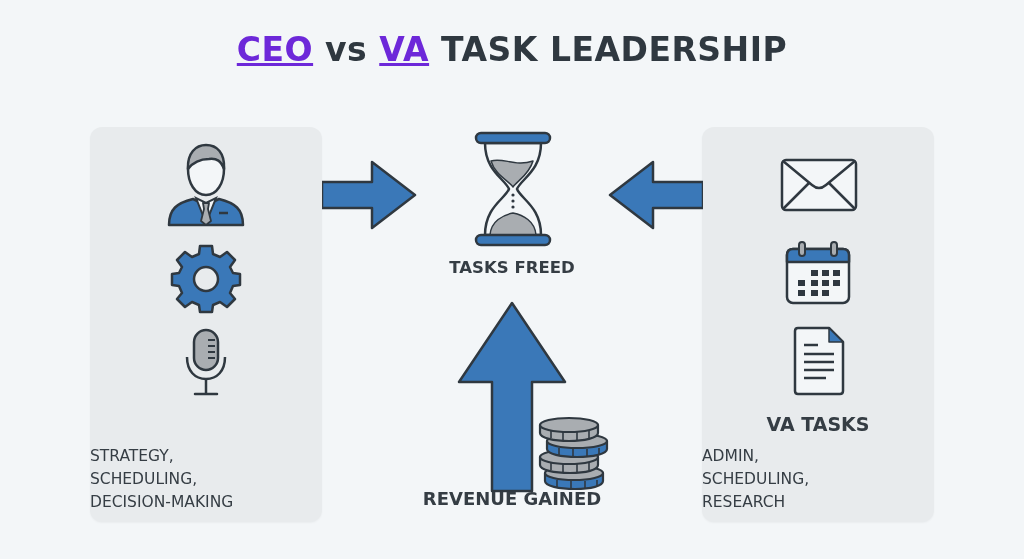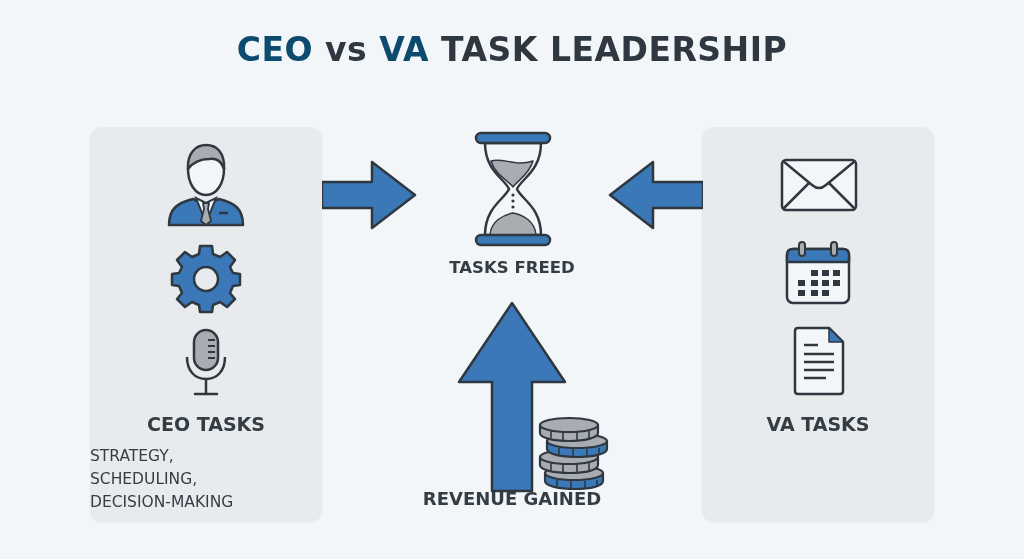--- a/index.html
+++ b/index.html
@@ -20,21 +20,21 @@
       left: 0;
       top: 30px;
       width: 1024px;
       text-align: center;
       font-size: 33px;
       font-weight: bold;
       letter-spacing: 0.5px;
       color: #2f3840;
       white-space: nowrap;
     }
-    .title .accent { color: #0c4a6e; }
+    .title .accent { color: #6d28d9; text-decoration: underline; }
     .panel {
       position: absolute;
       top: 127px;
       width: 232px;
       height: 395px;
       background: #e8ebed;
       border-radius: 12px;
       box-shadow: 0 1px 2px rgba(0,0,0,0.04);
     }
     .panel.left { left: 90px; }
@@ -99,21 +99,20 @@
   <svg class="icon" style="left:93px; top:200px;" width="46" height="72" viewBox="0 0 46 72">
     <rect x="11" y="3" width="24" height="40" rx="12" fill="#a9adb1" stroke="#2f3840" stroke-width="2.5"></rect>
     <line x1="25" y1="13" x2="32" y2="13" stroke="#2f3840" stroke-width="2"></line>
     <line x1="25" y1="19" x2="32" y2="19" stroke="#2f3840" stroke-width="2"></line>
     <line x1="25" y1="25" x2="32" y2="25" stroke="#2f3840" stroke-width="2"></line>
     <line x1="25" y1="31" x2="32" y2="31" stroke="#2f3840" stroke-width="2"></line>
     <path d="M4 30 C4 44 12 52 23 52 C34 52 42 44 42 30" fill="none" stroke="#2f3840" stroke-width="2.5"></path>
     <line x1="23" y1="52" x2="23" y2="66" stroke="#2f3840" stroke-width="2.5"></line>
     <line x1="12" y1="67" x2="34" y2="67" stroke="#2f3840" stroke-width="2.5" stroke-linecap="round"></line>
   </svg>
-  <div class="panel-heading">CEO TASKS</div>
   <div class="panel-desc">
     <span>STRATEGY,</span>
     <span>SCHEDULING,</span>
     <span>DECISION-MAKING</span>
   </div>
 </div>
 
 <div class="panel right">
   <svg class="icon" style="left:77px; top:30px;" width="80" height="56" viewBox="0 0 80 56">
     <rect x="3" y="3" width="74" height="50" rx="4" fill="#f3f6f8" stroke="#2f3840" stroke-width="2.5"></rect>
@@ -142,20 +141,25 @@
   <svg class="icon" style="left:89px; top:198px;" width="56" height="72" viewBox="0 0 56 72">
     <path d="M4 6 Q4 3 7 3 L38 3 L52 17 L52 66 Q52 69 49 69 L7 69 Q4 69 4 66 Z" fill="#f3f6f8" stroke="#2f3840" stroke-width="2.5" stroke-linejoin="round"></path>
     <path d="M38 3 L52 17 L38 17 Z" fill="#3a78b8" stroke="#2f3840" stroke-width="1.5" stroke-linejoin="round"></path>
     <line x1="13" y1="20" x2="27" y2="20" stroke="#2f3840" stroke-width="2.5"></line>
     <line x1="13" y1="29" x2="43" y2="29" stroke="#2f3840" stroke-width="2.5"></line>
     <line x1="13" y1="37" x2="43" y2="37" stroke="#2f3840" stroke-width="2.5"></line>
     <line x1="13" y1="45" x2="43" y2="45" stroke="#2f3840" stroke-width="2.5"></line>
     <line x1="13" y1="53" x2="35" y2="53" stroke="#2f3840" stroke-width="2.5"></line>
   </svg>
   <div class="panel-heading">VA TASKS</div>
+  <div class="panel-desc">
+    <span>ADMIN,</span>
+    <span>SCHEDULING,</span>
+    <span>RESEARCH</span>
+  </div>
 </div>
 
 <svg class="icon" style="left:322px; top:158px;" width="96" height="74" viewBox="0 0 96 74">
   <path d="M0 24 L50 24 L50 4 L93 37 L50 70 L50 50 L0 50 Z" fill="#3a78b8" stroke="#2f3840" stroke-width="2.5" stroke-linejoin="round"></path>
 </svg>
 
 <svg class="icon" style="left:607px; top:158px;" width="96" height="74" viewBox="0 0 96 74">
   <path d="M96 24 L46 24 L46 4 L3 37 L46 70 L46 50 L96 50 Z" fill="#3a78b8" stroke="#2f3840" stroke-width="2.5" stroke-linejoin="round"></path>
 </svg>
 

